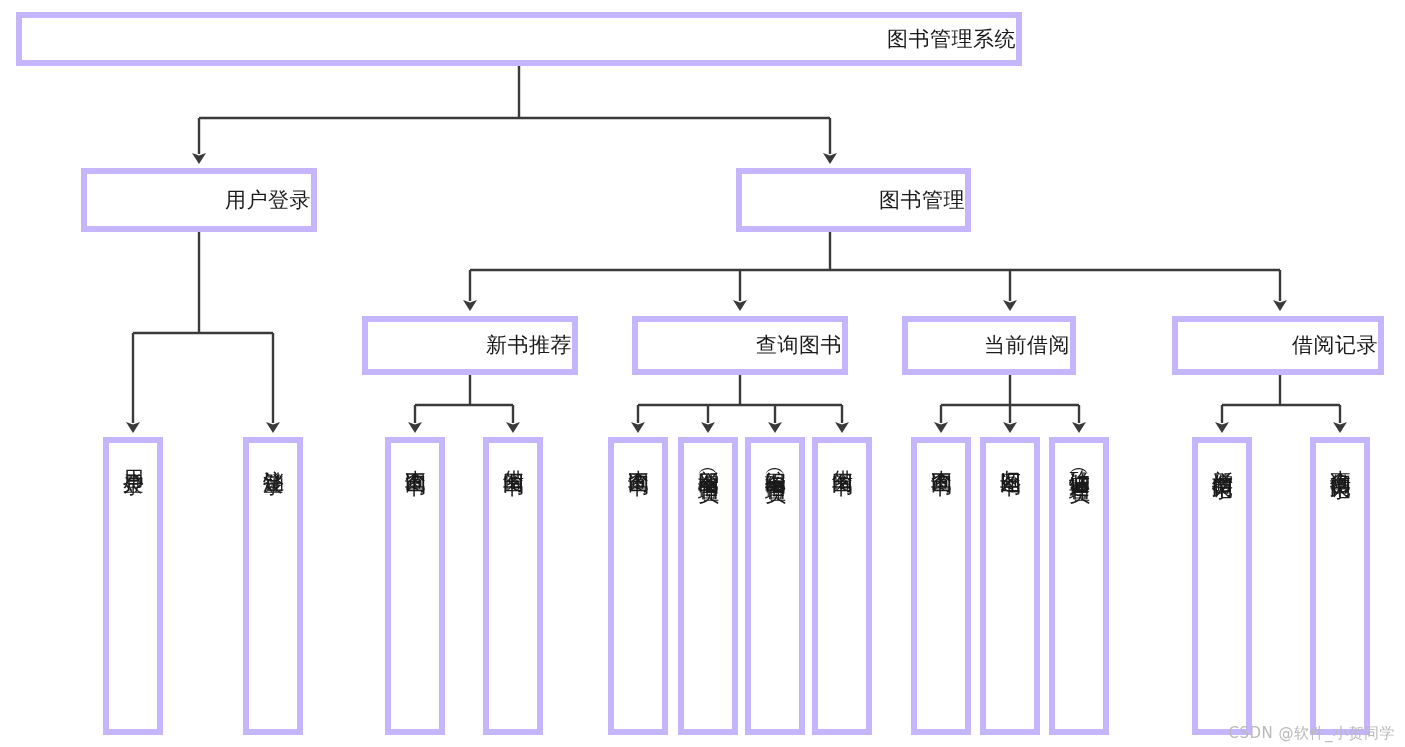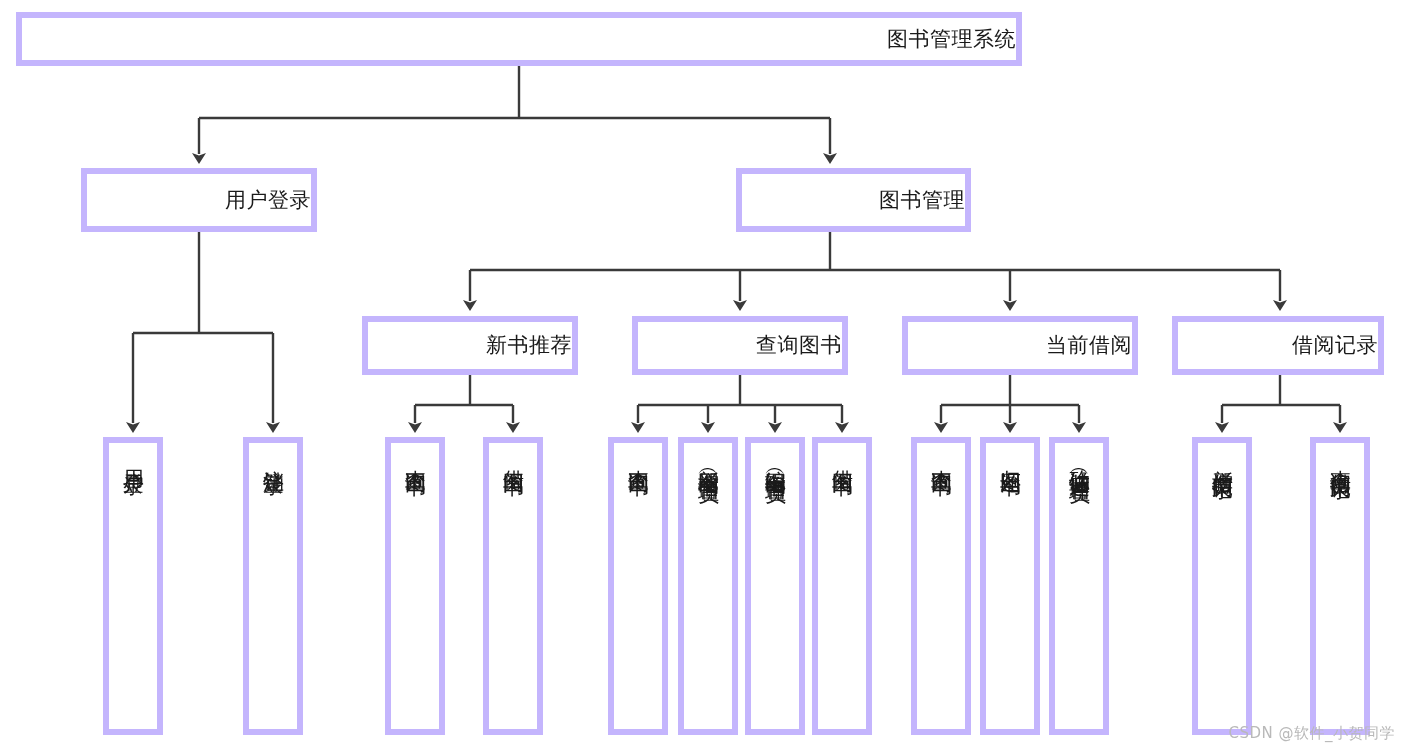--- a/index.html
+++ b/index.html
@@ -143,21 +143,21 @@
   <div class="node horiz" style="left:712px;top:168px;width:235px;height:64px;margin-left:24px;">
     <span>图书管理</span>
   </div>
 
   <div class="node horiz" style="left:362px;top:316px;width:216px;height:59px;">
     <span>新书推荐</span>
   </div>
   <div class="node horiz" style="left:632px;top:316px;width:216px;height:59px;">
     <span>查询图书</span>
   </div>
-  <div class="node horiz" style="left:902px;top:316px;width:236px;height:59px;">
+  <div class="node horiz" style="left:902px;top:316px;width:174px;height:59px;">
     <span>当前借阅</span>
   </div>
   <div class="node horiz" style="left:1172px;top:316px;width:212px;height:59px;">
     <span>借阅记录</span>
   </div>
 
   <div class="node vert" style="left:103px;top:437px;width:60px;height:298px;">
     <div class="vwrap">
         <span class="vlabel">用户登录</span>
       </div>

